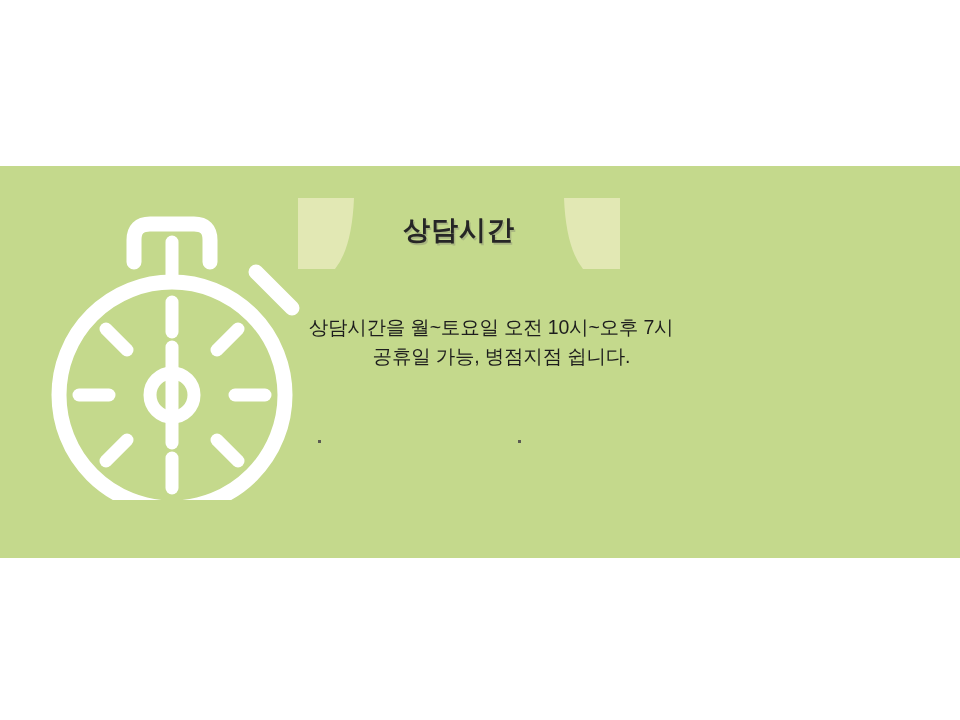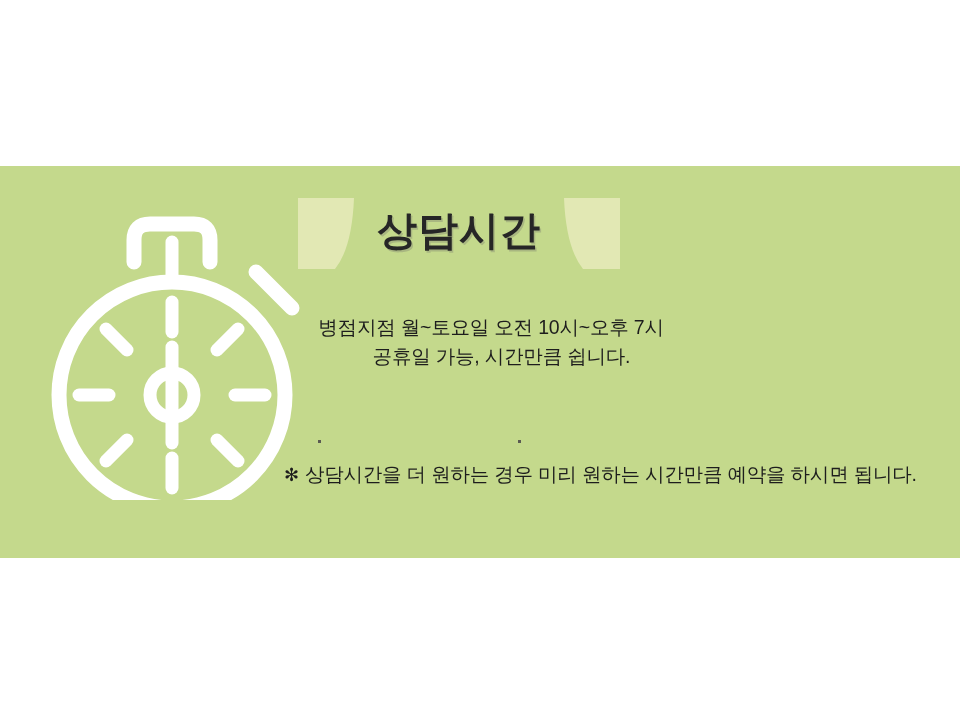--- a/index.html
+++ b/index.html
@@ -56,21 +56,21 @@
     display: block;
   }
   #banner-title {
     position: absolute;
     left: 0;
     top: 0;
     width: 322px;
     height: 64px;
     line-height: 64px;
     text-align: center;
-    font-size: 40px;
+    font-size: 27px;
     font-weight: 700;
     letter-spacing: 1px;
     color: #262626;
     text-shadow: 1.5px 1.5px 0 rgba(120,120,110,0.35);
     white-space: nowrap;
   }
 
   
   #hours-block {
     position: absolute;
@@ -152,24 +152,21 @@
 </div>
 
 <div id="title-banner">
   <svg class="banner-shape" viewBox="0 0 322 71" preserveAspectRatio="none" xmlns="http://www.w3.org/2000/svg">
     <path d="M 0 0 L 322 0 L 322 71 L 285 71 Q 268 50 266 0 L 56 0 Q 54 50 37 71 L 0 71 Z" fill="#e2e8b4"></path>
   </svg>
   <div id="banner-title">상담시간</div>
 </div>
 
 <div id="hours-block">
-  <div class="hours-line">병점지점 월~토요일 오전 10시~오후 7시</div>
-  <div class="hours-line">    공휴일 가능, 시간만큼 쉽니다.</div>
+  <div class="hours-line">상담시간을 월~토요일 오전 10시~오후 7시</div>
+  <div class="hours-line">    공휴일 가능, 병점지점 쉽니다.</div>
 </div>
 
 <div class="artifact-dot" id="artifact-dot-left"></div>
 <div class="artifact-dot" id="artifact-dot-right"></div>
 
 <div id="footnotes">
-  <div class="note-line">
-    <span class="note-mark">✻</span><span>상담시간을 더 원하는 경우 미리 원하는 시간만큼 예약을 하시면 됩니다.</span>
-  </div>
 </div>
 
 </body></html>

